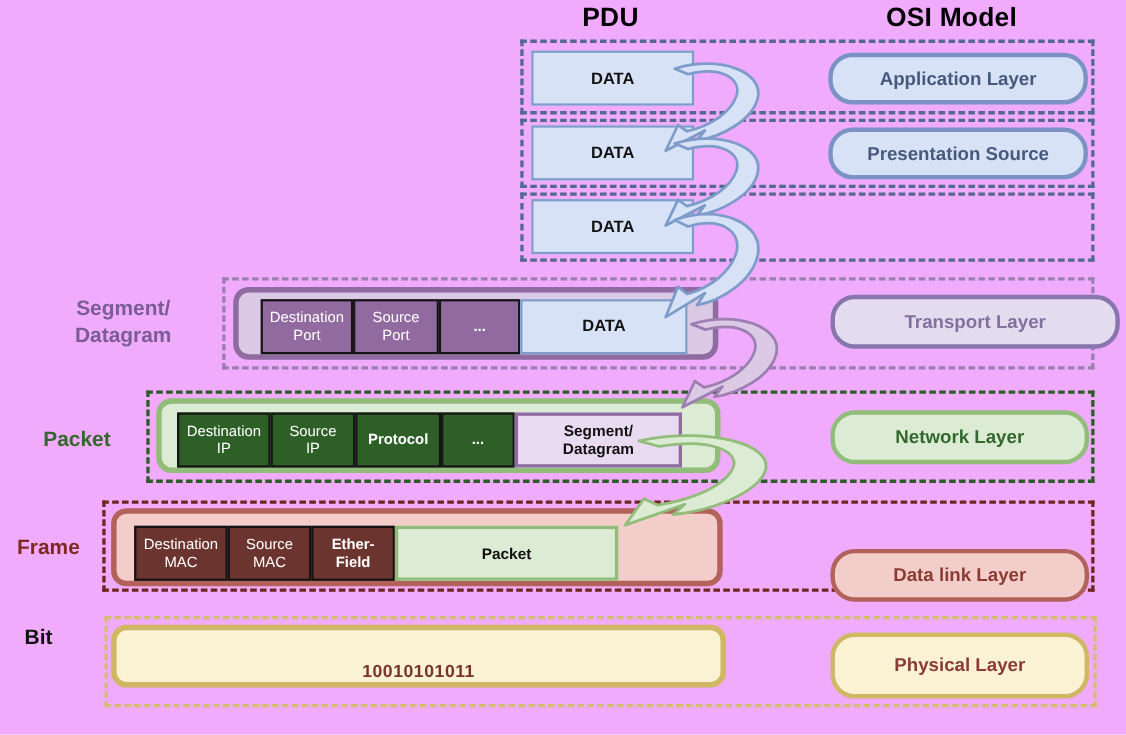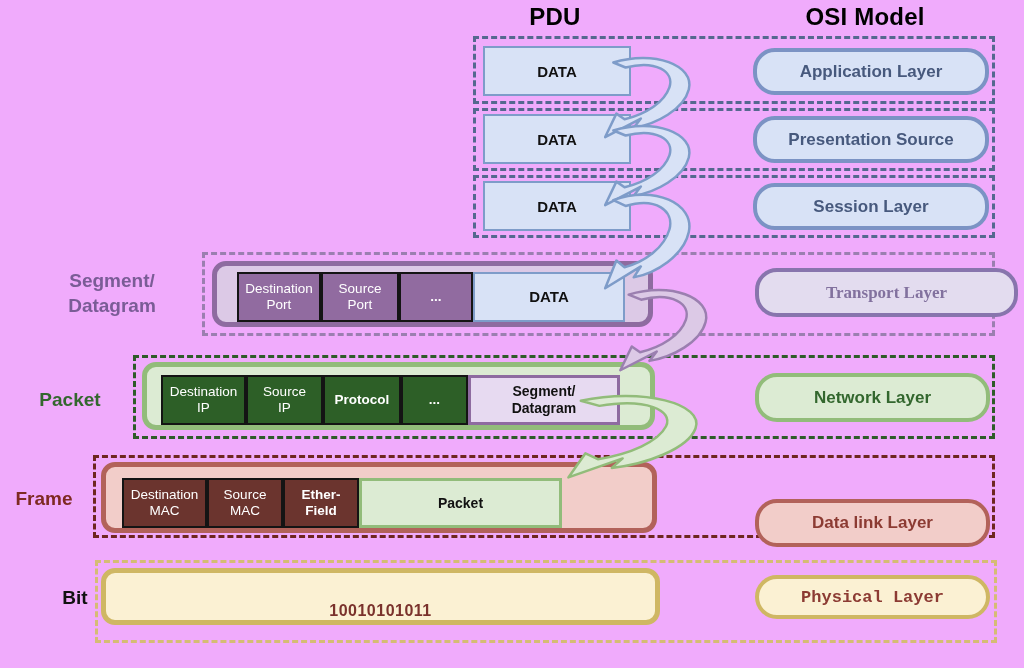--- a/index.html
+++ b/index.html
@@ -27,24 +27,24 @@
   .b1{top:46px}.b2{top:114px}.b3{top:181px}
 
   .pill{position:absolute;left:753px;width:236px;height:47px;box-sizing:border-box;border-radius:22px;
     display:flex;align-items:center;justify-content:center;font-weight:bold;font-size:17px;}
   .pill.blue{background:var(--blue-fill);border:4px solid var(--blue-border);color:var(--blue-text);}
   .pill.purple{background:var(--purple-pill-fill);border:4px solid var(--purple-pill-border);color:var(--purple-pill-text);}
   .pill.green{background:var(--green-pale);border:4px solid var(--green-border);color:var(--green-text);}
   .pill.red{background:var(--red-pale);border:4px solid var(--red-border);color:var(--red-text);}
   .pill.gold{background:var(--gold-pale);border:4px solid var(--gold-border);color:var(--red-text);}
   .p1{top:48px}.p2{top:116px}.p3{top:183px}
-  .p4{top:268px;left:755px;width:263px;height:49px;font-family:Liberation Serif, serif;}
+  .p4{top:268px;left:755px;width:263px;height:49px;}
   .p5{top:373px;left:755px;width:235px;height:49px;}
   .p6{top:499px;left:755px;width:235px;height:48px;}
-  .p7{top:575px;left:755px;width:235px;height:44px;font-family:Liberation Mono, monospace;}
+  .p7{top:575px;left:755px;width:235px;height:60px;}
 
   .cont{position:absolute;box-sizing:border-box;display:flex;align-items:flex-end;border-radius:14px;}
   .c4{left:212px;top:261px;width:441px;height:66px;background:var(--purple-pale);border:5px solid var(--purple-border);padding-left:20px;}
   .c5{left:142px;top:362px;width:513px;height:68px;background:var(--green-pale);border:5px solid var(--green-border);padding-left:14px;}
   .c6{left:101px;top:462px;width:556px;height:71px;background:var(--red-pale);border:5px solid var(--red-border);padding-left:16px;}
   .c7{left:101px;top:568px;width:559px;height:57px;background:var(--gold-pale);border:5px solid var(--gold-border);justify-content:center;}
 
   .cell{height:50px;box-sizing:border-box;border:2px solid #141414;flex:0 0 auto;
     display:flex;flex-direction:column;justify-content:center;text-align:center;
     font-size:13.5px;line-height:1.18;color:#fff;}
@@ -59,21 +59,21 @@
   .w84{width:84px}.w85{width:85px}.w78{width:78px}.w77{width:77px}.w76{width:76px}
   .w74{width:74px}.w67{width:67px}.w73{width:73px}.w152{width:152px}.w203{width:203px}
 
   .bits{font-weight:bold;font-size:16px;letter-spacing:0.5px;color:var(--bit-text);}
 
   .slabel{position:absolute;font-weight:bold;font-size:19px;text-align:center;line-height:1.3;}
   .slabel span{display:block;}
   #lbl-seg{left:36px;top:269px;width:152px;color:var(--purple-label);}
   #lbl-packet{left:18px;top:388px;width:104px;color:var(--green-text);}
   #lbl-frame{left:0px;top:487px;width:88px;color:var(--red-label);}
-  #lbl-bit{left:0px;top:586px;width:70px;color:var(--ink);margin-left:40px;}
+  #lbl-bit{left:0px;top:568px;width:70px;color:var(--ink);}
 
   #arrows{position:absolute;left:0;top:0;pointer-events:none;z-index:6;}
   .arr{stroke-width:2.5px;stroke-linejoin:round;}
   .arr.blue{fill:var(--blue-fill);stroke:var(--blue-cell-border);}
   .arr.purple{fill:var(--purple-pale);stroke:var(--purple-dash);}
   .arr.green{fill:var(--green-pale);stroke:var(--green-border);}
 </style>
 </head>
 <body>
 
@@ -157,21 +157,20 @@
       <span>Packet</span>
     </div>
   </div>
 
   <div class="cont c7">
     <span class="bits">10010101011</span>
   </div>
 
   <div class="pill blue p1">Application Layer</div>
   <div class="pill blue p2">Presentation Source</div>
-  <div class="pill blue p3">Session Layer</div>
   <div class="pill purple p4">Transport Layer</div>
   <div class="pill green p5">Network Layer</div>
   <div class="pill red p6">Data link Layer</div>
   <div class="pill gold p7">Physical Layer</div>
 
   <svg id="arrows" width="1024" height="668" viewBox="0 0 1024 668">
     <path class="arr blue" vector-effect="non-scaling-stroke" transform="translate(597,54) scale(1.02,0.71)" d="M 16 12 C 56 -6 96 16 90 50 C 85 78 58 99 36 104 L 43 91 L 8 117 L 19 84 L 27 92 C 48 85 66 68 71 47 C 76 25 58 8 28 19 Z"></path>
     <path class="arr blue" vector-effect="non-scaling-stroke" transform="translate(597,122) scale(1.02,0.71)" d="M 16 12 C 56 -6 96 16 90 50 C 85 78 58 99 36 104 L 43 91 L 8 117 L 19 84 L 27 92 C 48 85 66 68 71 47 C 76 25 58 8 28 19 Z"></path>
     <path class="arr blue" vector-effect="non-scaling-stroke" transform="translate(597,190) scale(1.02,0.84)" d="M 16 12 C 56 -6 96 16 90 50 C 85 78 58 99 36 104 L 43 91 L 8 117 L 19 84 L 27 92 C 48 85 66 68 71 47 C 76 25 58 8 28 19 Z"></path>
     <path class="arr purple" vector-effect="non-scaling-stroke" transform="translate(612,286) scale(1.04,0.72)" d="M 16 12 C 56 -6 96 16 90 50 C 85 78 58 99 36 104 L 43 91 L 8 117 L 19 84 L 27 92 C 48 85 66 68 71 47 C 76 25 58 8 28 19 Z"></path>

